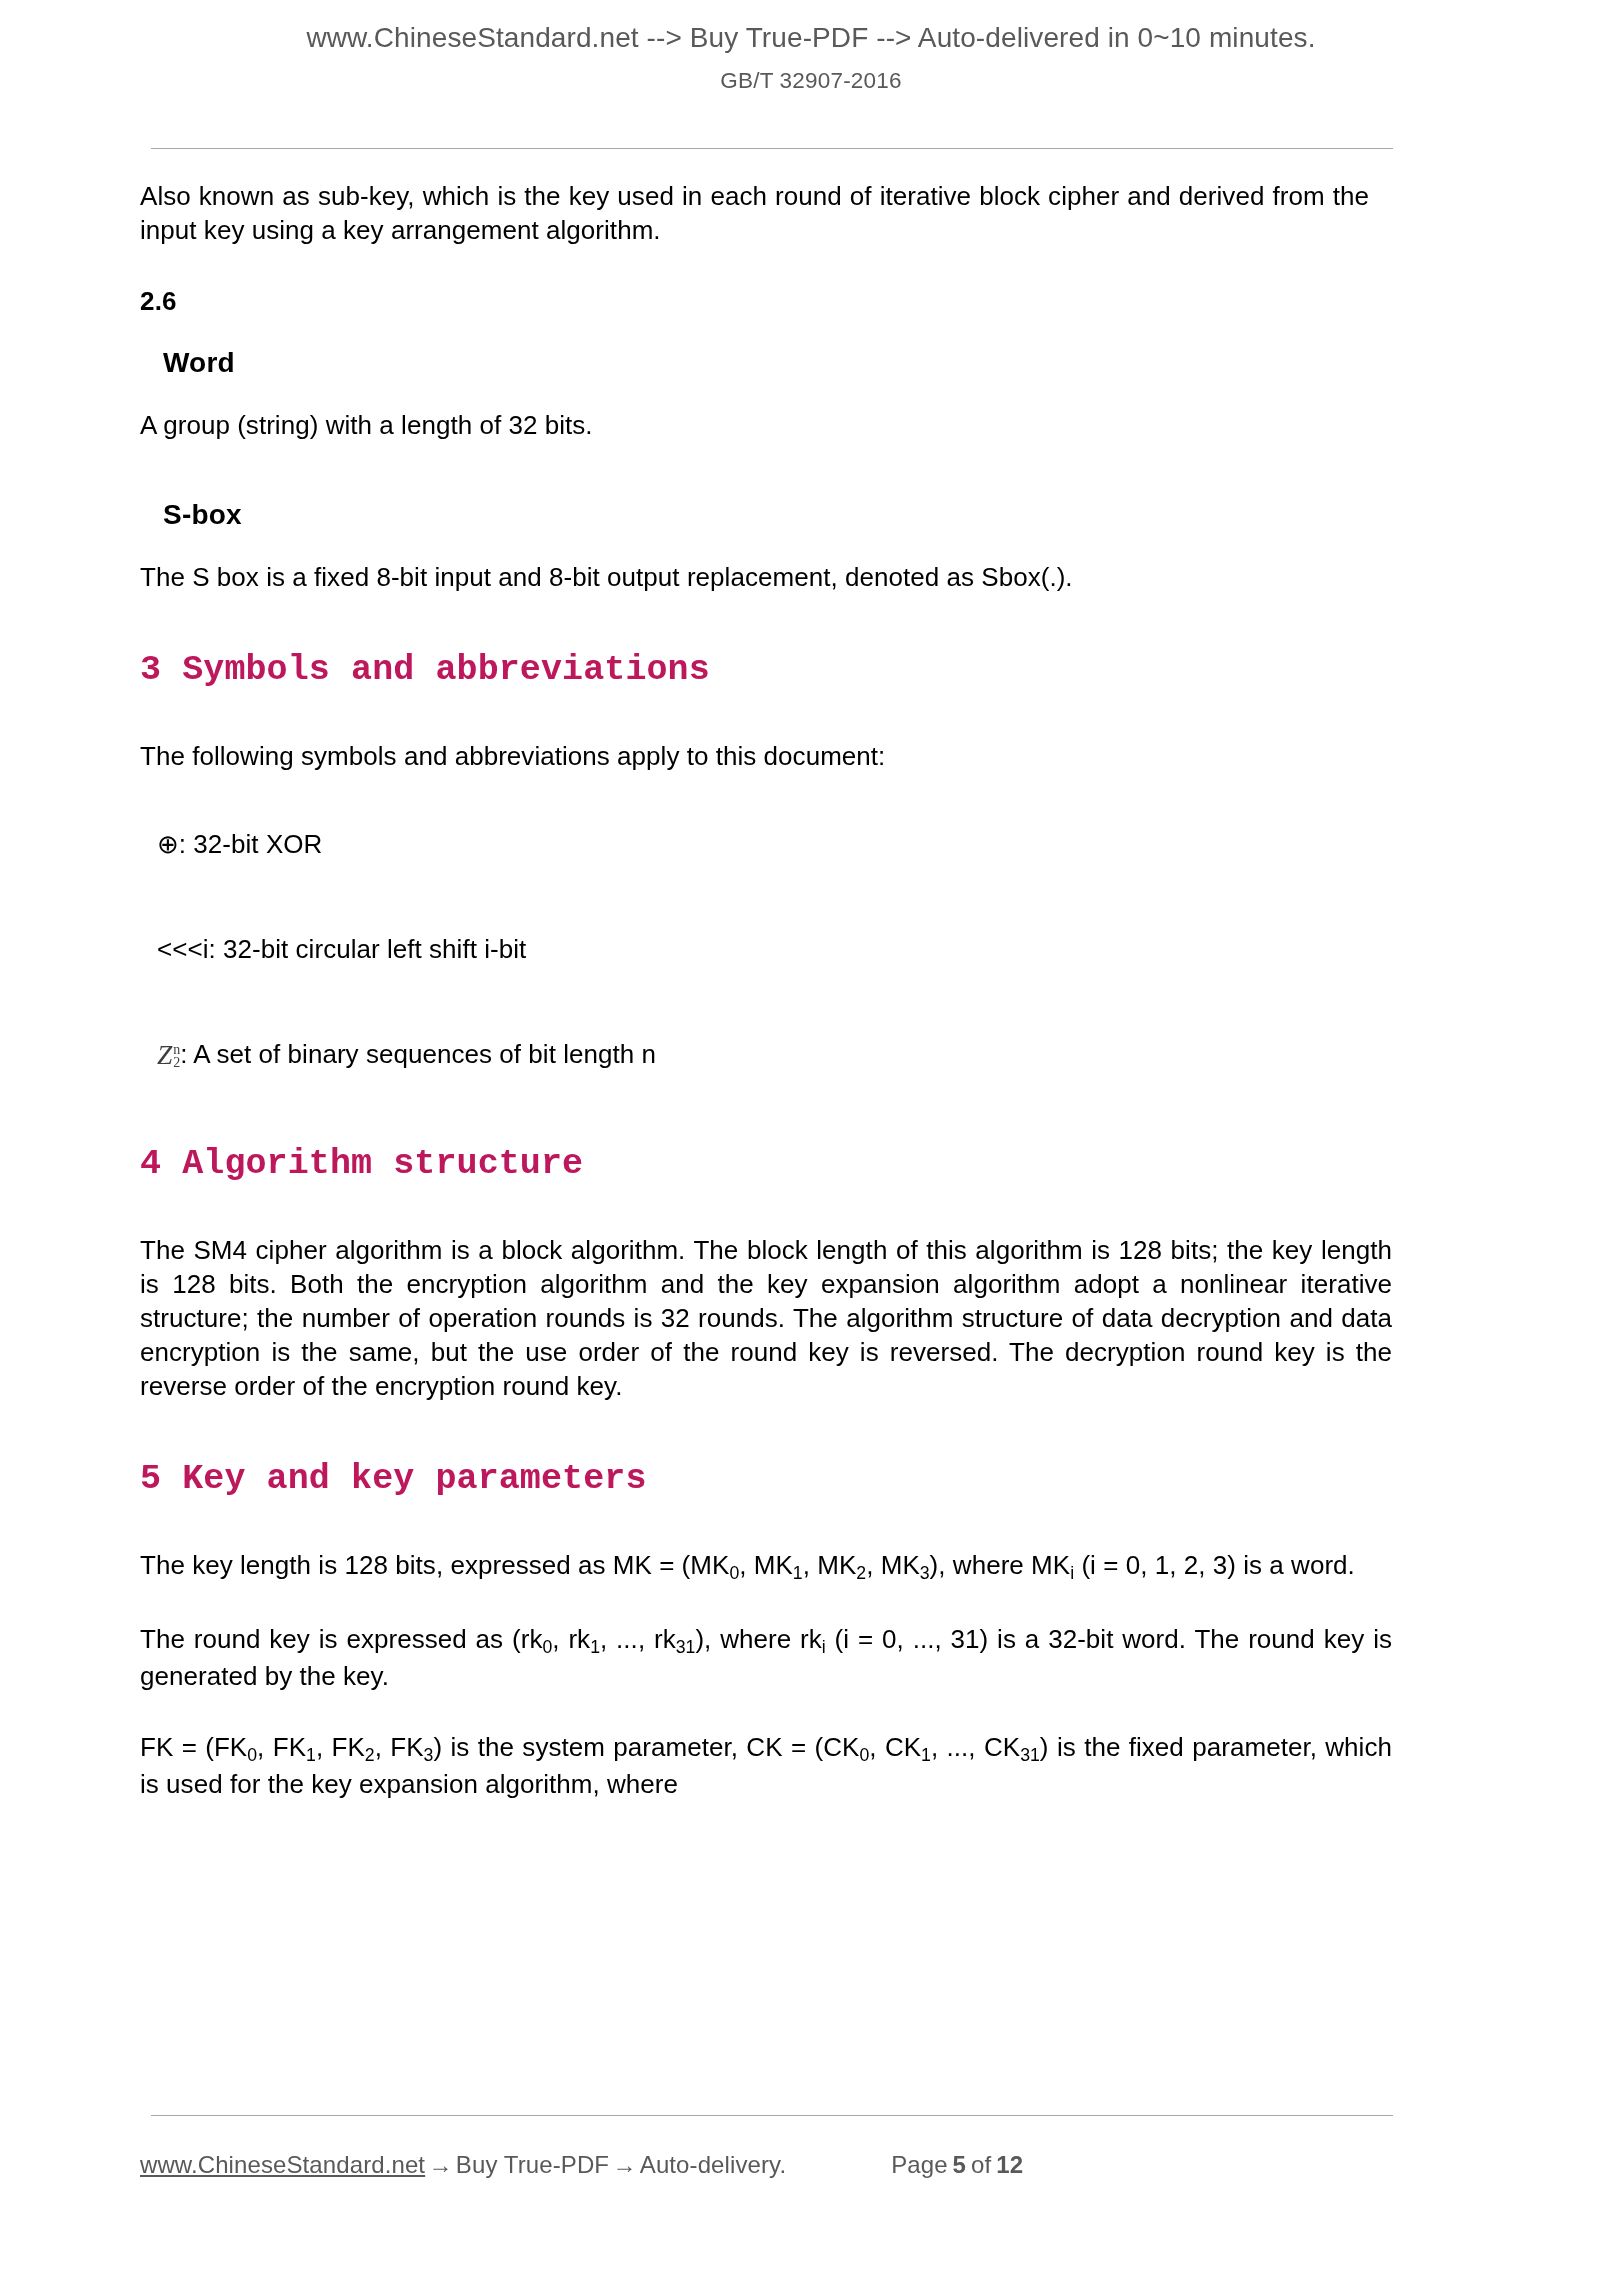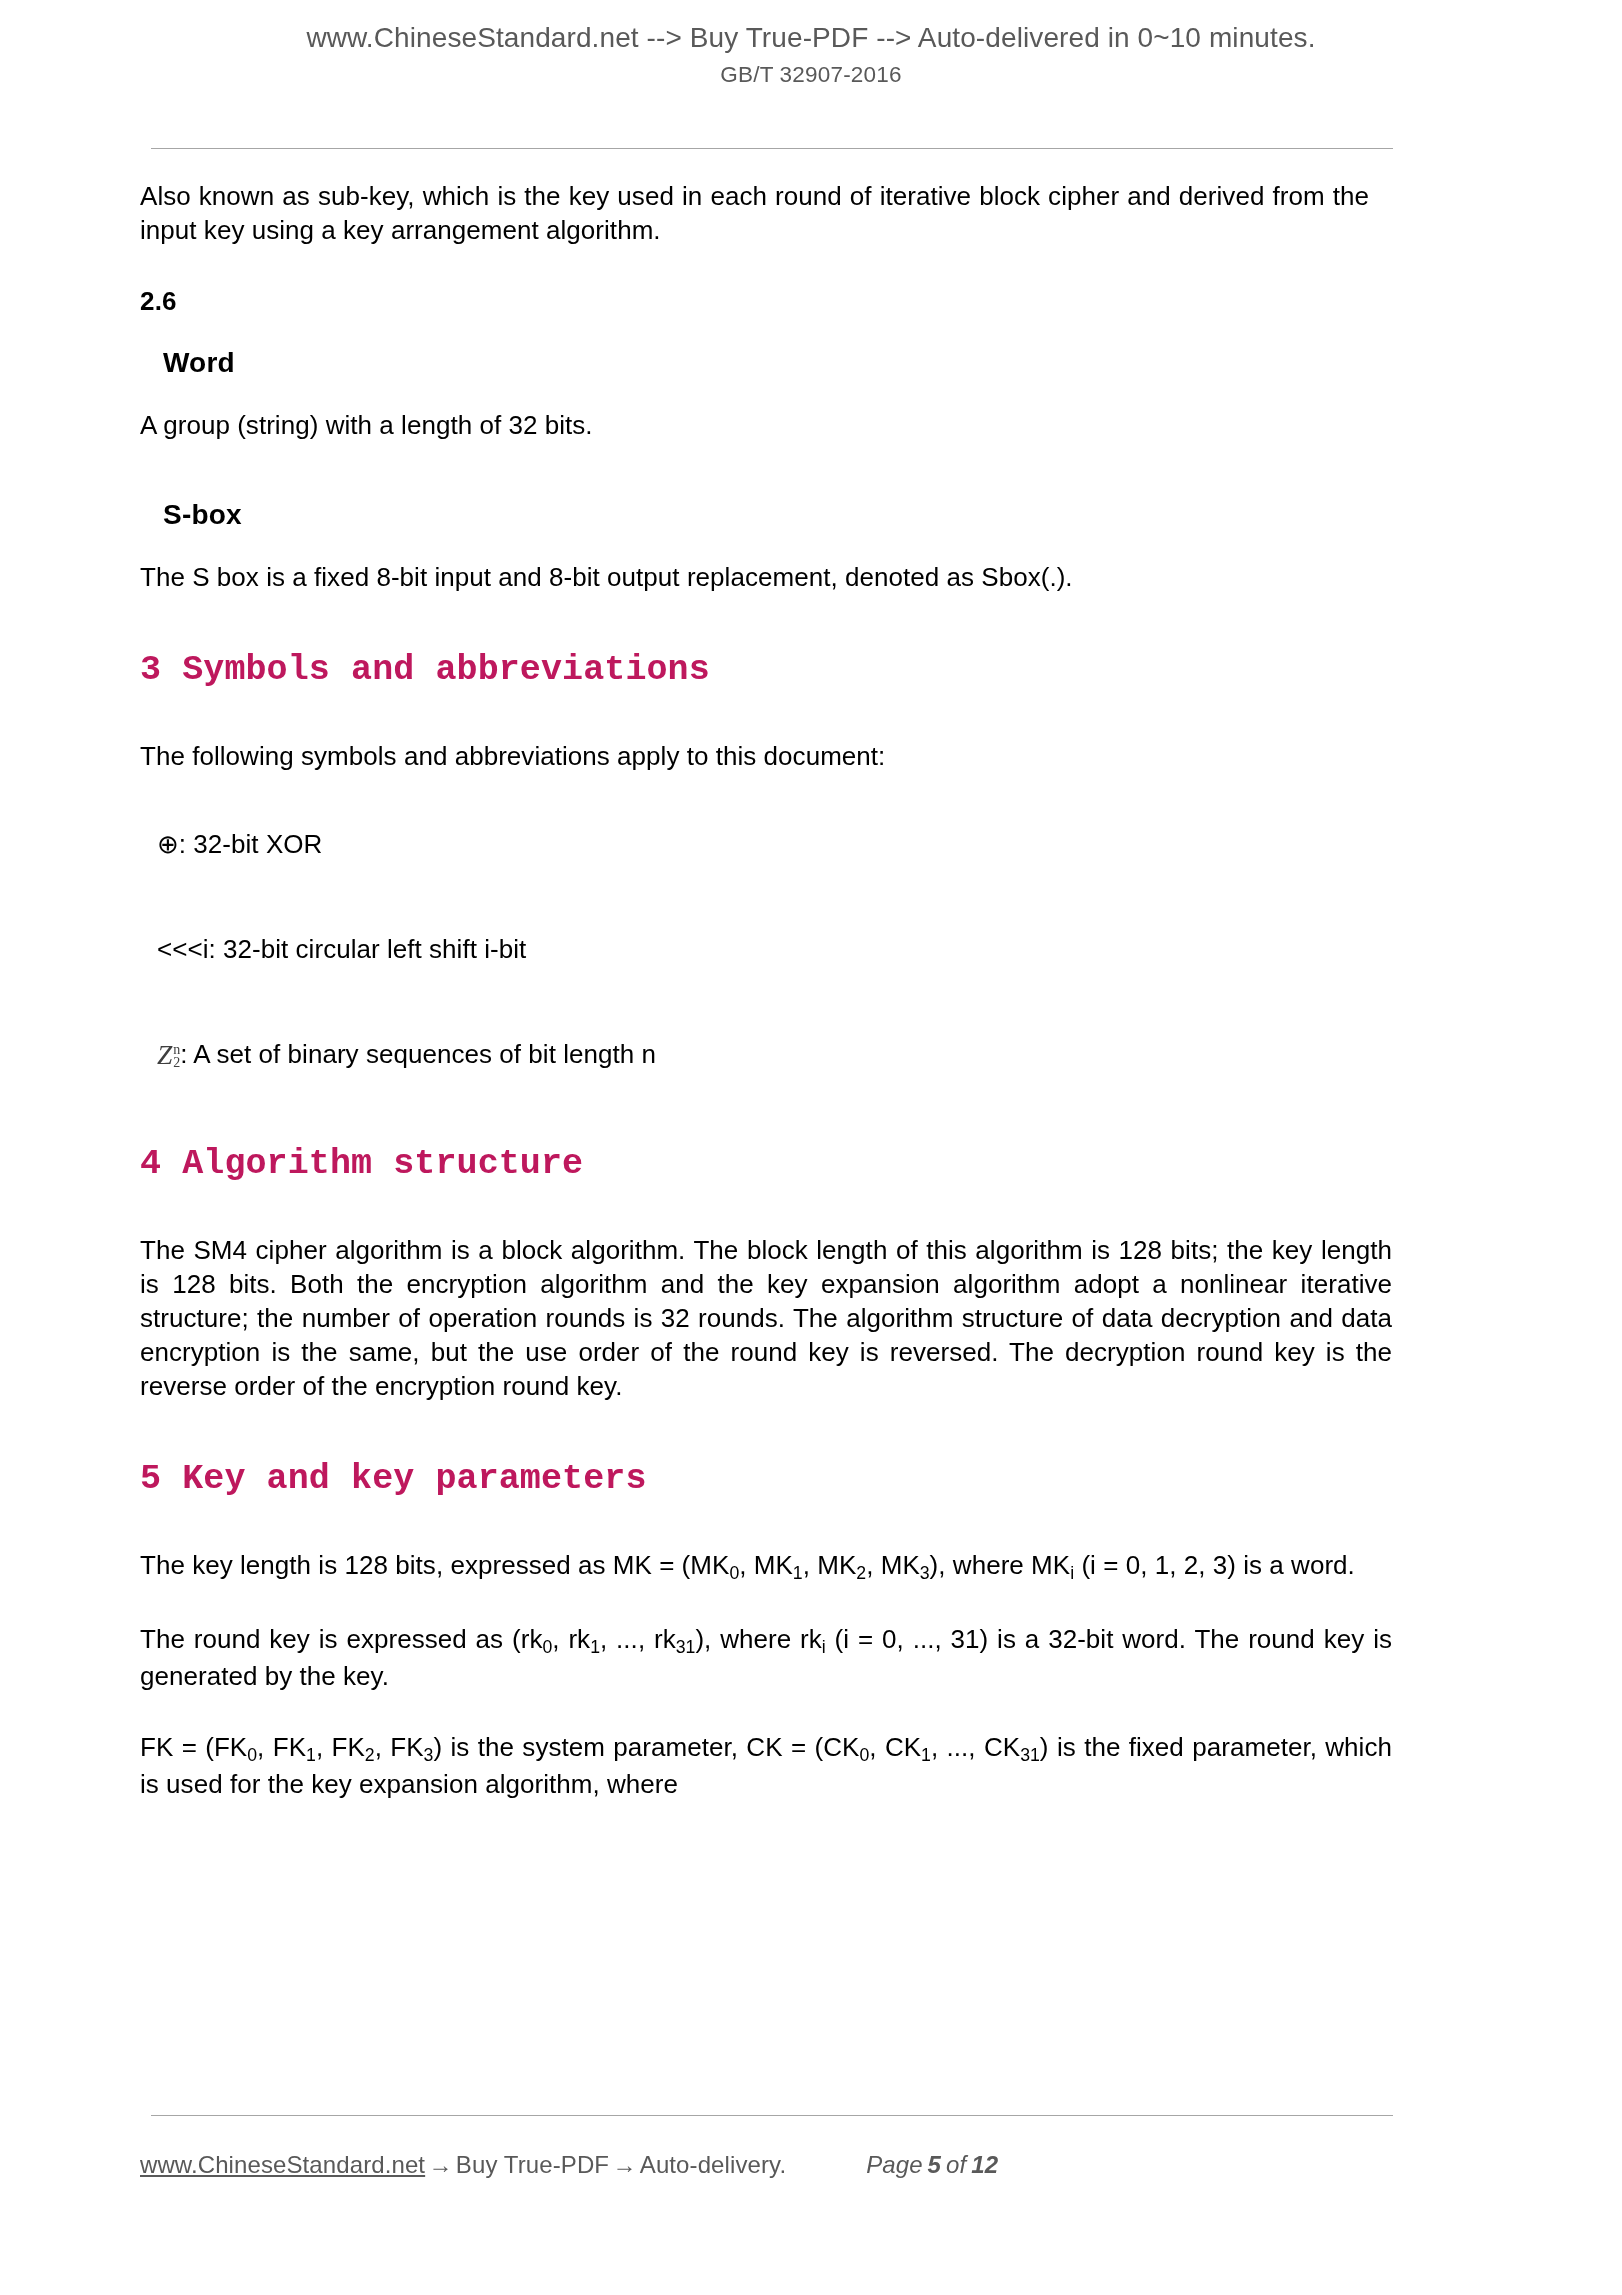--- a/index.html
+++ b/index.html
@@ -39,21 +39,21 @@
     line-height: 1.28;
     color: #595959;
     letter-spacing: 0.1px;
     white-space: nowrap;
   }
   .header-standard {
     text-align: center;
     font-size: 22.5px;
     line-height: 1.3;
     color: #595959;
-    margin-top: 4px;
+    margin-top: 10px;
     letter-spacing: 0.2px;
   }
   .rule {
     position: absolute;
     left: 151px;
     width: 1242px;
     height: 0;
     border-top: 1.7px solid #a6a6a6;
   }
   .rule-top { top: 148px; }
@@ -176,23 +176,22 @@
   }
   .footer-url {
     text-decoration: underline;
     color: #595959;
   }
   .footer-arrow {
     font-size: 24px;
     padding: 0 3.3px;
   }
   .footer-right {
-    margin-left: 80px;
+    margin-left: 105px;
     white-space: nowrap;
-    font-style: italic;
   }
   .footer-right b { font-weight: bold; }
   .pg-word { padding: 0 5px; }
 </style>
 </head>
 <body>
 
 <div class="page">
 
   <div class="doc-header">

